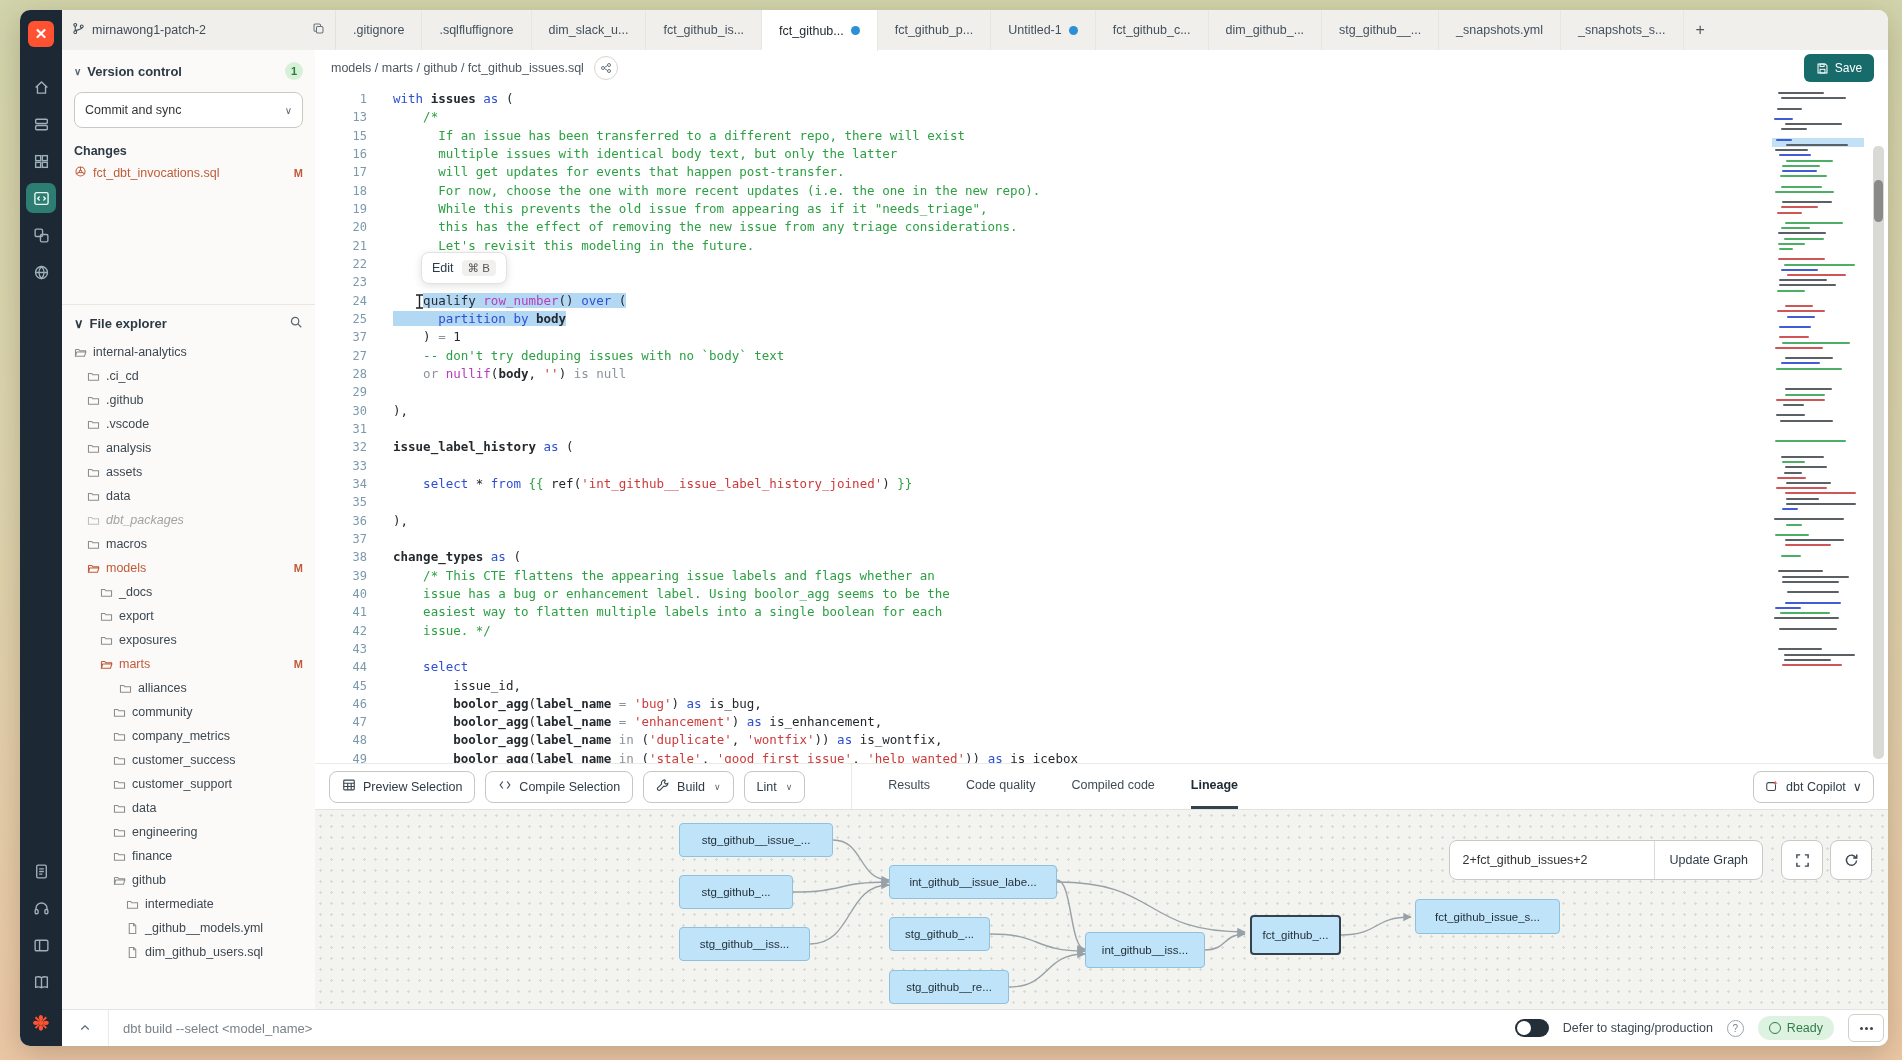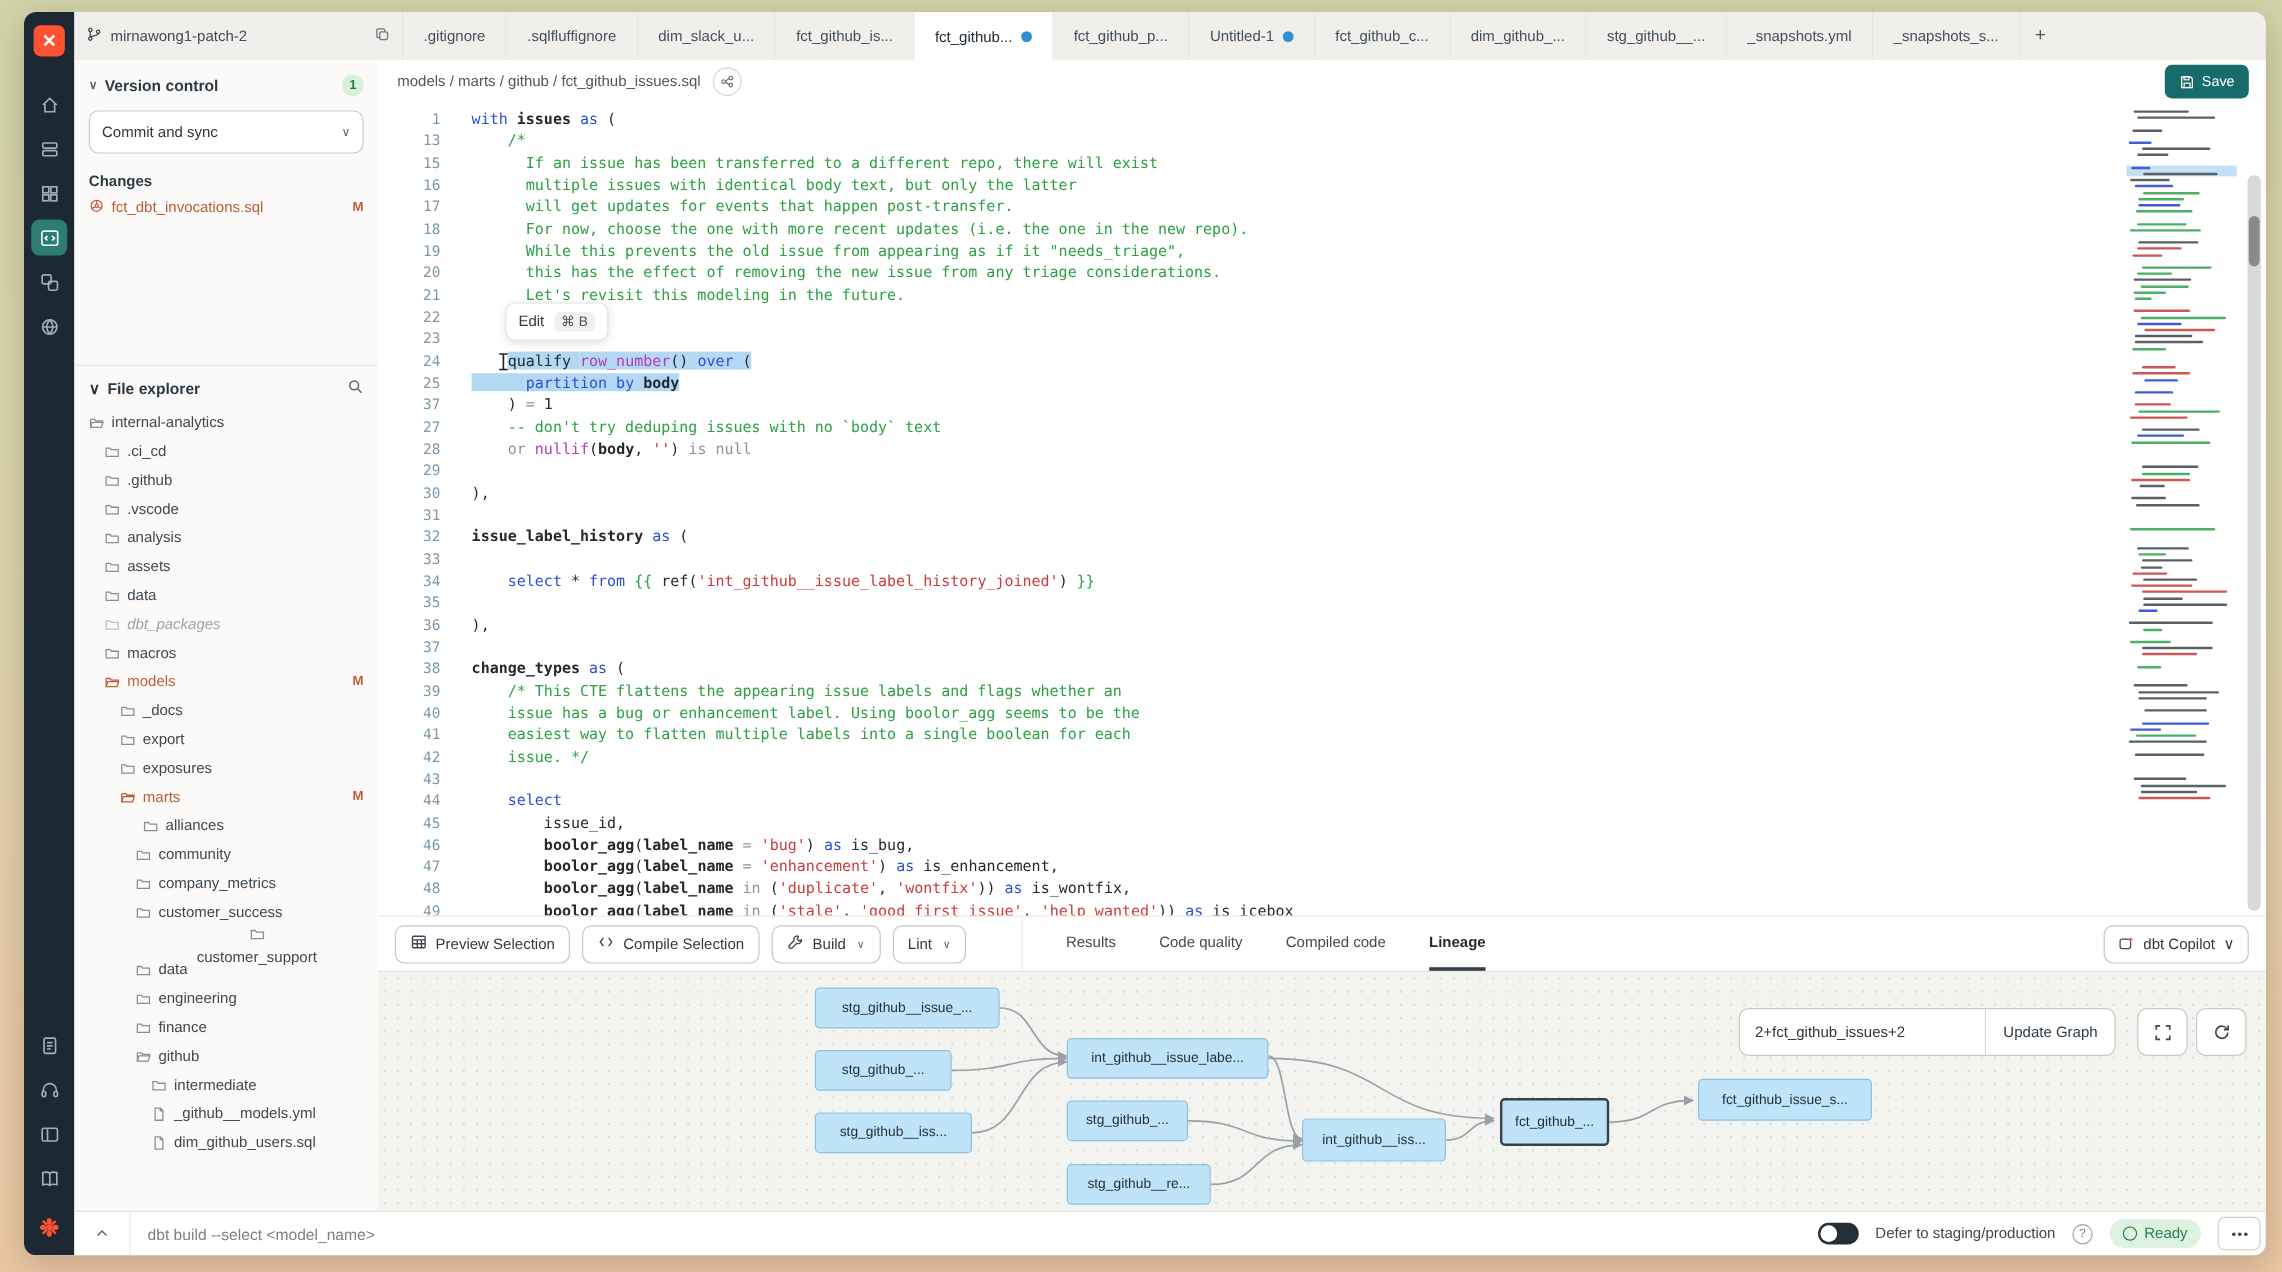--- a/index.html
+++ b/index.html
@@ -442,21 +442,21 @@
           <span>company_metrics</span>
         </div>
         <div class="trow" style="padding-left: 51px;">
           <span class="ficon">
             <svg viewBox="0 0 16 16" width="17" height="17">
               <path d="M1.8 4.2h4.1l1.2 1.6h7.1v6.8H1.8z" fill="none" stroke="currentColor" stroke-width="1.3"></path>
             </svg>
           </span>
           <span>customer_success</span>
         </div>
-        <div class="trow" style="padding-left: 51px; flex-direction: column;">
+        <div class="trow" style="padding-left: 51px;">
           <span class="ficon">
             <svg viewBox="0 0 16 16" width="17" height="17">
               <path d="M1.8 4.2h4.1l1.2 1.6h7.1v6.8H1.8z" fill="none" stroke="currentColor" stroke-width="1.3"></path>
             </svg>
           </span>
           <span>customer_support</span>
         </div>
         <div class="trow" style="padding-left: 51px;">
           <span class="ficon">
             <svg viewBox="0 0 16 16" width="17" height="17">

